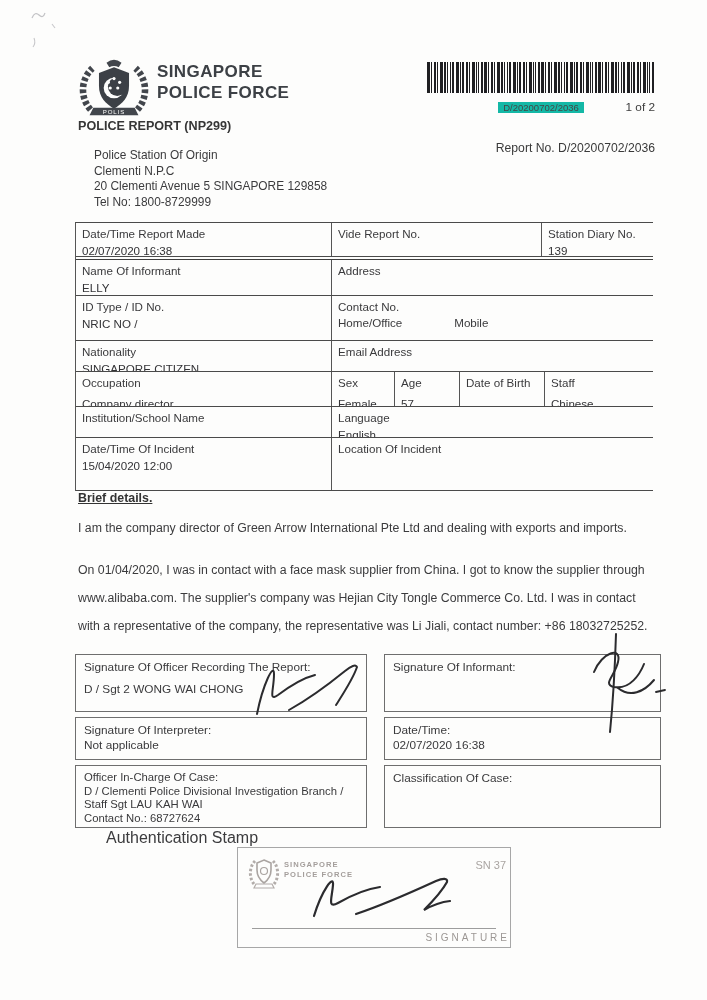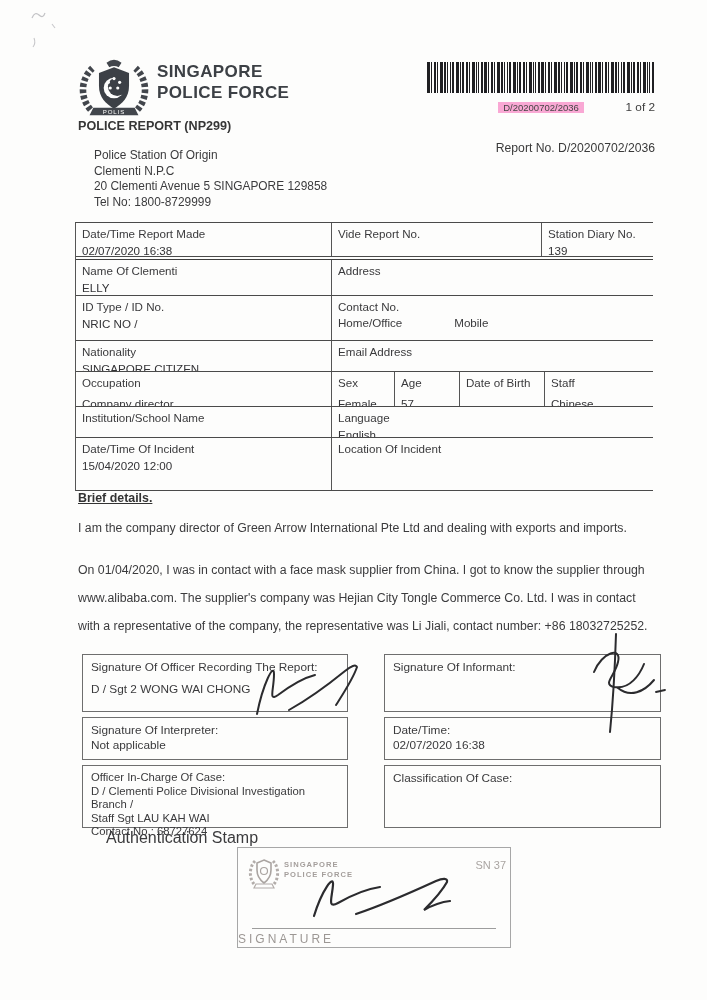--- a/index.html
+++ b/index.html
@@ -10,21 +10,21 @@
     color:#3a3a3c;
     overflow:hidden;
   }
   .abs{position:absolute;}
 
   
   .brand{left:157px;top:61px;font-size:17px;font-weight:700;line-height:21px;
          letter-spacing:.4px;color:#3c4045;}
   .report-title{left:78px;top:119px;font-size:12.6px;font-weight:700;color:#363636;}
   .barcode-wrap{left:427px;top:62px;width:228px;text-align:center;}
-  .bc-label{position:relative;margin-top:-9px;display:inline-block;background:#f9a8d4;
+  .bc-label{position:relative;margin-top:-9px;display:inline-block;background:#14b8a6;
             padding:0 5px;font-size:9.5px;color:#454545;}
   .page-of{right:52px;top:100px;font-size:11.8px;color:#3d3d3d;}
   .report-no{right:52px;top:141px;font-size:12.2px;color:#3a3a3a;}
 
   
   .station{left:94px;top:148px;font-size:11.9px;line-height:15.6px;color:#3b3b3d;}
 
   
   .ptable{left:75px;top:222px;width:577px;border-top:1.2px solid #4a4a4a;border-left:1px solid #555;}
   .trow{display:flex;border-bottom:1.2px solid #4a4a4a;box-sizing:border-box;}
@@ -44,39 +44,39 @@
   
   .brief-h{left:78px;top:491px;font-size:12.4px;font-weight:700;color:#333;
            text-decoration:underline;}
   .para{left:78px;width:586px;font-size:12.3px;color:#3b3b3d;line-height:28px;}
   .p1{top:514px;}
   .p2{top:556px;}
 
   
   .sigbox{border:1px solid #6e6e6e;box-sizing:border-box;padding:5px 8px;
           font-size:11.8px;line-height:14.5px;color:#3a3a3c;background:transparent;}
-  .sig-l{left:75px;width:266px;margin-left:7px;}
+  .sig-l{left:75px;width:292px;}
   .sig-r{left:384px;width:277px;}
   .boxA{top:654px;height:58px;}
   .boxB{top:717px;height:43px;}
   .boxC{top:765px;height:63px;}
   .sig-val{margin-top:7px;}
   .oic-lines{font-size:11.3px;line-height:13.6px;}
   .sig-svg{pointer-events:none;}
 
   
   .auth-label{left:78px;top:829px;font-size:16px;color:#3b3b3d;margin-left:28px;}
   .stamp{left:237px;top:847px;width:274px;height:101px;border:1px solid #a7a7a7;
          box-sizing:border-box;}
   .stamp-brand{position:absolute;left:46px;top:12px;font-size:7.6px;letter-spacing:1px;
                line-height:9.6px;color:#a49e9b;font-weight:700;}
   .stamp-sn{position:absolute;right:4px;top:11px;font-size:11px;color:#aaa5a2;}
   .stamp-line{position:absolute;left:14px;top:80px;width:244px;border-top:1.4px solid #9d9d9d;}
-  .stamp-sigword{position:absolute;left:0;right:0;top:84px;text-align:left;
-                 font-size:12px;letter-spacing:3px;color:#9c9794;}
+  .stamp-sigword{position:absolute;left:0;right:0;top:84px;text-align:right;
+                 font-size:10px;letter-spacing:3px;color:#9c9794;}
 </style>
 </head>
 <body>
 
 <svg class="abs" style="left:18px;top:6px;" width="60" height="50" viewBox="0 0 60 50">
   <path d="M14 12 q3 -7 7 -3 t6 -2" stroke="#c3c3c6" stroke-width="1.2" fill="none"></path>
   <path d="M34 18 l3 4" stroke="#c8c8cb" stroke-width="1.1" fill="none"></path>
   <path d="M16 32 q2 5 -1 9" stroke="#c6c6c9" stroke-width="1.1" fill="none"></path>
 </svg>
 
@@ -208,21 +208,21 @@
     </div>
     <div class="tc w112">
       <div class="lbl">Station Diary No.</div>
       <div class="val">139</div>
     </div>
   </div>
   <div class="dblrow"></div>
 
   <div class="trow h36">
     <div class="tc w255">
-      <div class="lbl">Name Of Clementi</div>
+      <div class="lbl">Name Of Informant</div>
       <div class="val">ELLY</div>
     </div>
     <div class="tc w322">
       <div class="lbl">Address</div>
     </div>
   </div>
 
   <div class="trow h45">
     <div class="tc w255">
       <div class="lbl">ID Type / ID No.</div>

